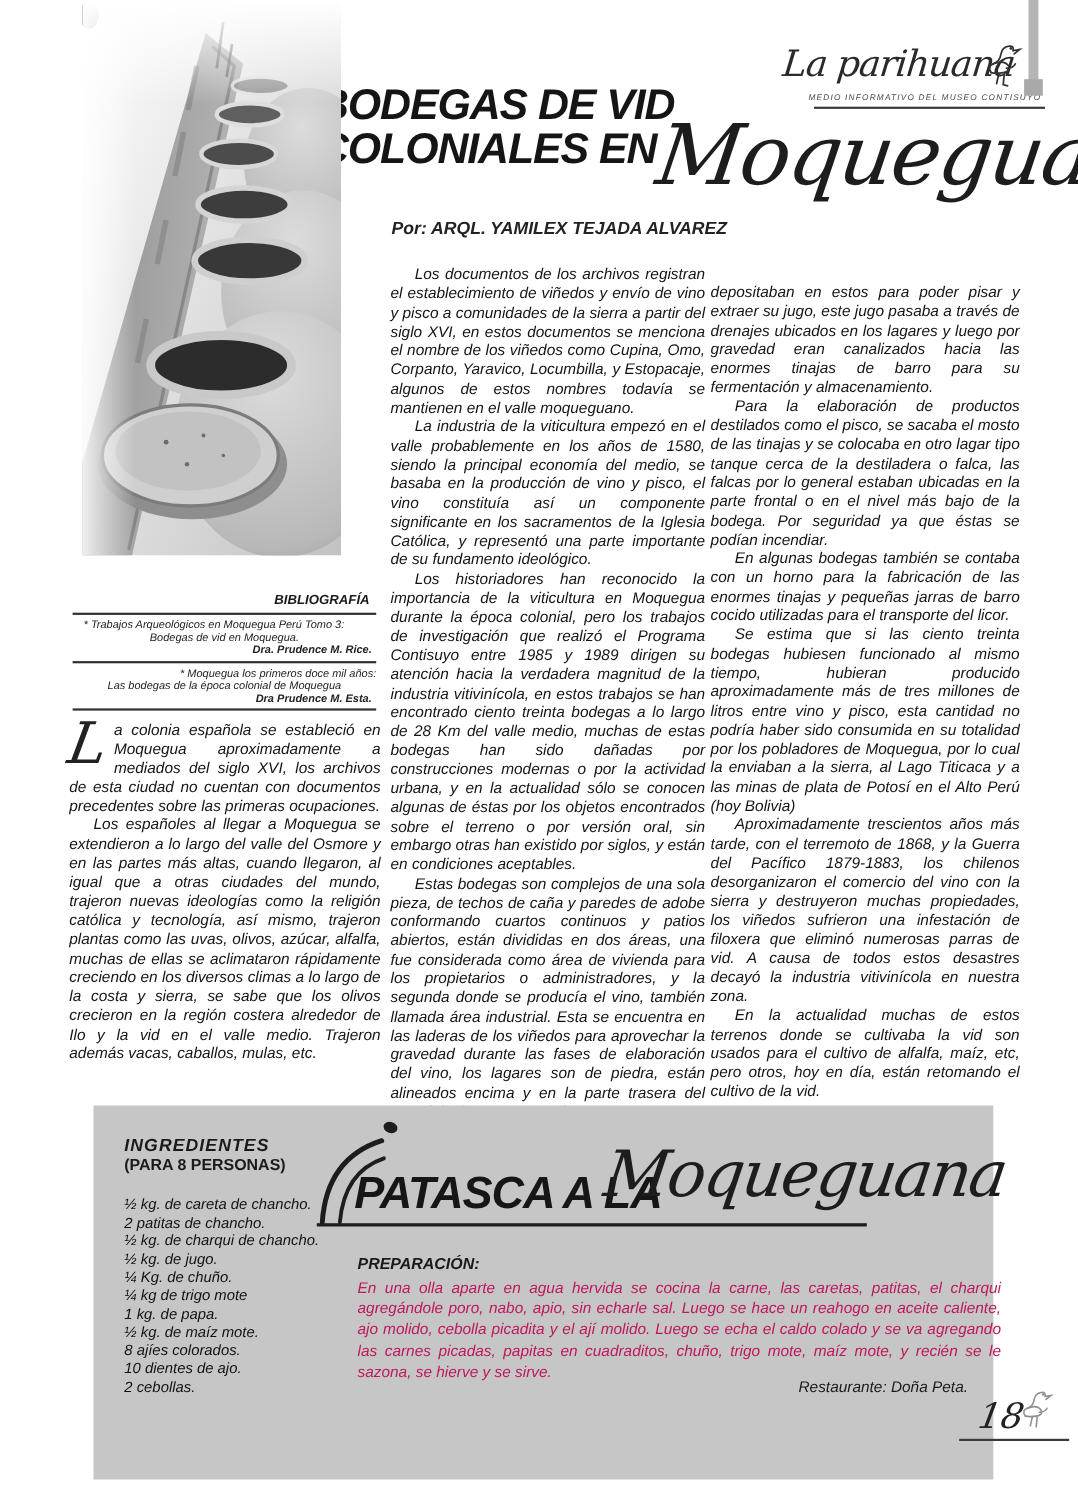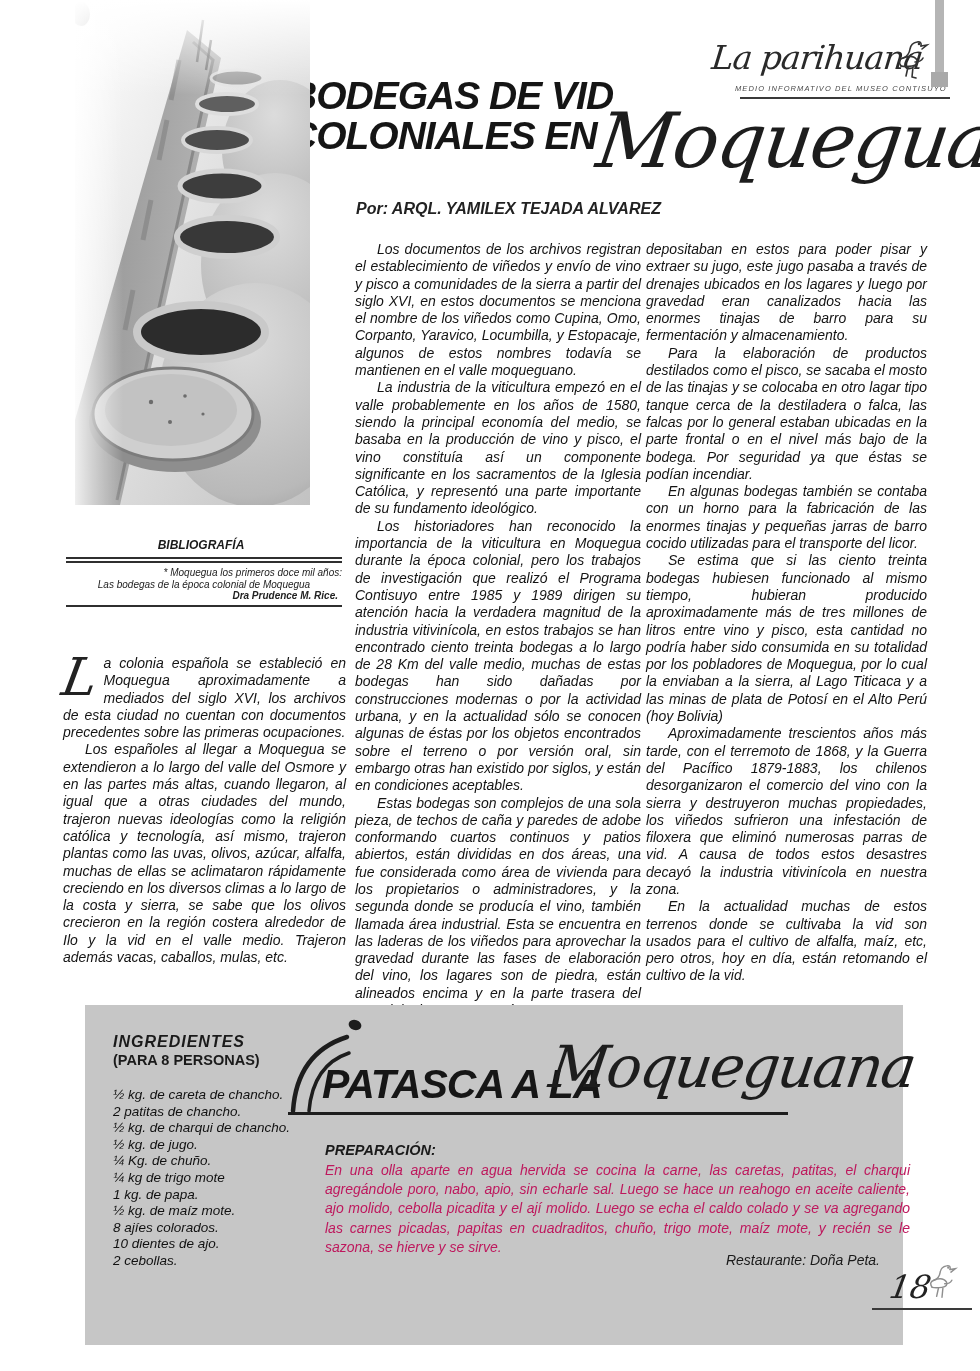--- a/index.html
+++ b/index.html
@@ -38,32 +38,32 @@
     white-space:nowrap; letter-spacing:-2px;
   }
   .byline {
     position:absolute; left:356px; top:200px;
     font-style:italic; font-weight:bold; font-size:16px; color:#222;
   }
   
   .photo { position:absolute; left:75px; top:0; width:235px; height:505px; }
   
   .bib { position:absolute; left:66px; top:538px; width:276px; font-style:italic; }
-  .bib-head { font-weight:bold; font-size:12px; text-align:center; padding-right:6px; padding-bottom:3px; }
+  .bib-head { font-weight:bold; font-size:12px; text-align:right; padding-right:6px; padding-bottom:3px; }
   .bib-rule { height:2px; background:#2f2f2f; margin:2px 0; }
   .bib-entry { font-size:10px; line-height:11.5px; padding:2px 0 1px; color:#222; }
   .bib-l1 { text-align:left; padding-left:10px; }
   .bib-l1.center { text-align:right; }
   .bib-l2 { text-align:center; }
   .bib-auth { text-align:right; font-weight:bold; padding-right:4px; }
   
   .col { position:absolute; text-align:justify; font-style:italic;
          font-size:14px; line-height:17.3px; color:#141414; }
   .col p { text-indent:22px; margin:0; }
-  .col p.cont { text-indent:0; }
+  .col p.cont { text-indent:0;margin-top:16px; }
   .col-left { left:63px; top:655px; width:283px; }
   .col-mid { left:355px; top:241px; width:286px; }
   .col-right { left:646px; top:241px; width:281px; }
   .dropcap {
     float:left; font-family:"DejaVu Serif", serif; font-style:italic;
     font-size:52px; line-height:40px; padding:2px 6px 0 0;
     transform:skewX(-10deg); color:#222;
   }
   .col p.first { text-indent:0; }
   
@@ -158,25 +158,30 @@
     <circle cx="95" cy="422" r="2" fill="#6c6c6c"></circle>
       <circle cx="128" cy="414" r="1.6" fill="#6c6c6c"></circle>
     <ellipse cx="6" cy="14" rx="9" ry="12" fill="#4a4a4a" opacity="0.8"></ellipse>
     <rect width="235" height="95" fill="url(#fadeTop)"></rect>
     <rect width="48" height="505" fill="url(#fadeLeft)" opacity="0.85"></rect>
   </svg>
 
   <div class="bib">
     <div class="bib-head">BIBLIOGRAFÍA</div>
     <div class="bib-rule"></div>
+    <div class="bib-entry">
+      <div class="bib-l1">* Trabajos Arqueológicos en Moquegua Perú Tomo 3:</div>
+      <div class="bib-l2">Bodegas de vid en Moquegua.</div>
+      <div class="bib-auth">Dra. Prudence M. Rice.</div>
+    </div>
     <div class="bib-rule"></div>
     <div class="bib-entry">
       <div class="bib-l1 center">* Moquegua los primeros doce mil años:</div>
       <div class="bib-l2">Las bodegas  de la época colonial de Moquegua</div>
-      <div class="bib-auth">Dra Prudence M. Rice.</div>
+      <div class="bib-auth">Dra Prudence M. Esta.</div>
     </div>
     <div class="bib-rule"></div>
   </div>
 
   <div class="col col-left">
     <p class="first"><span class="dropcap">L</span><span>a colonia española se estableció en Moquegua aproximadamente a mediados del siglo XVI, los archivos de esta ciudad no cuentan con documentos precedentes sobre las primeras ocupaciones.</span></p>
     <p>Los españoles al llegar a Moquegua se extendieron a lo largo del valle del Osmore y en las partes más altas, cuando llegaron, al igual que a otras ciudades del mundo, trajeron nuevas ideologías como la religión católica y tecnología, así mismo, trajeron plantas como las uvas, olivos, azúcar, alfalfa, muchas de ellas se aclimataron rápidamente creciendo en los diversos climas a lo largo de la costa y sierra, se sabe que los olivos crecieron en la región costera alrededor de Ilo y la vid en el valle medio. Trajeron además vacas, caballos, mulas, etc.</p>
   </div>
 
   <div class="col col-mid">

